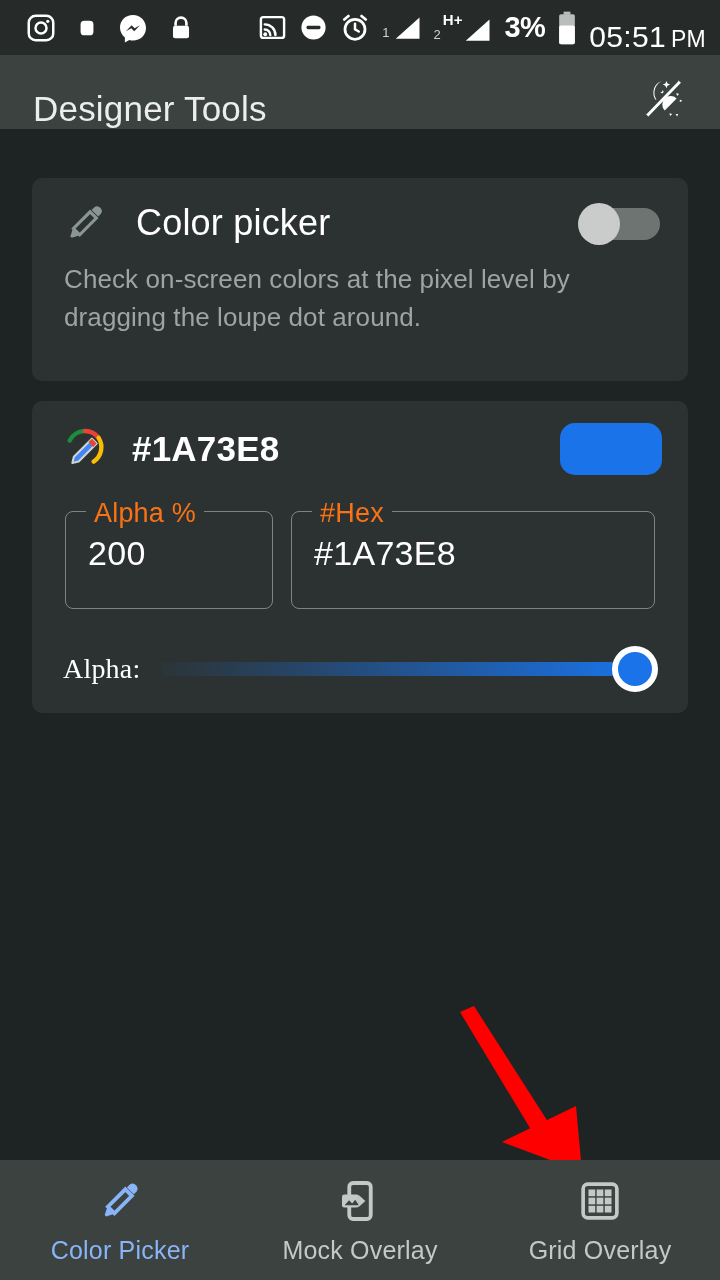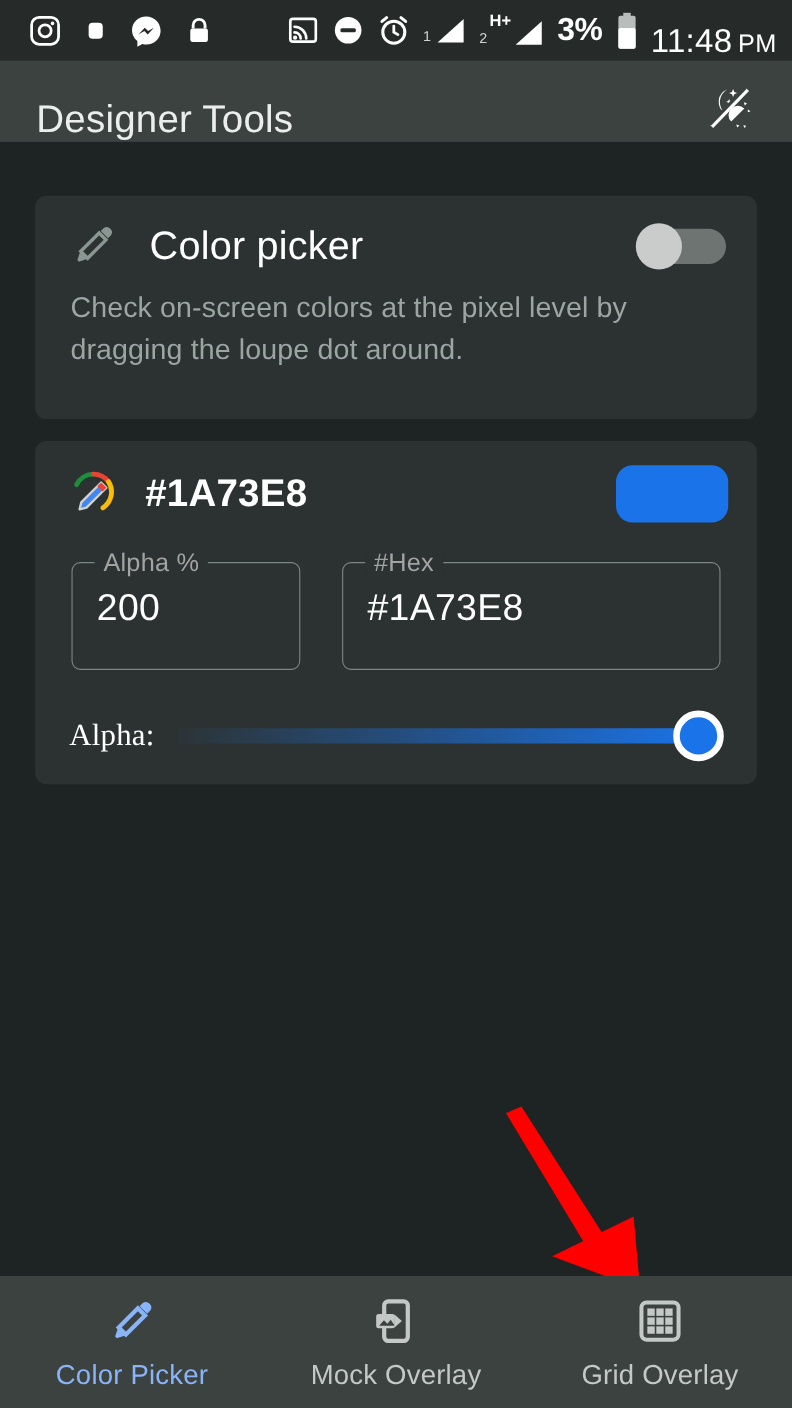--- a/index.html
+++ b/index.html
@@ -185,28 +185,28 @@
   }
   .field {
     position: relative;
     border: 1px solid #7d8582;
     border-radius: 8px;
     height: 98px;
     box-sizing: border-box;
     cursor: text;
   }
   .field.alpha { width: 208px; }
-  .field.hex   { flex: 1 1 auto; margin-left: 20px; }
+  .field.hex   { flex: 1 1 auto; }
   .field .flabel {
     position: absolute;
     top: -14px; left: 20px;
     background: #2c3231;
     padding: 0 8px;
-    color: #a3a3a3;
-    font-size: 23px;
+    color: #f97316;
+    font-size: 27px;
     letter-spacing: 0.2px;
     white-space: nowrap;
   }
   .field .fvalue {
     position: absolute;
     left: 22px; top: 22px;
     color: #ffffff;
     font-size: 34px;
     letter-spacing: 0.3px;
   }
@@ -361,21 +361,21 @@
 
       <span class="status-batt-pct">3%</span>
       <span class="sicon">
         <svg width="20" height="34" viewBox="0 0 14 26">
           <rect x="4.4" y="0.5" width="5.2" height="2.4" fill="#b9bdbc"></rect>
           <rect x="1" y="2.5" width="12" height="23" rx="1.4" fill="#b9bdbc"></rect>
           <rect x="1" y="11" width="12" height="14.5" rx="1.4" fill="#ffffff"></rect>
         </svg>
       </span>
       <span class="status-clock">
-        <span>11:48</span>
+        <span>05:51</span>
         <span class="ampm">PM</span>
       </span>
     </div>
   </div>
 
   <div class="app-bar">
     <div class="app-title">Designer Tools</div>
     <div class="app-bar-actions">
       <div class="theme-btn">
         <span>

